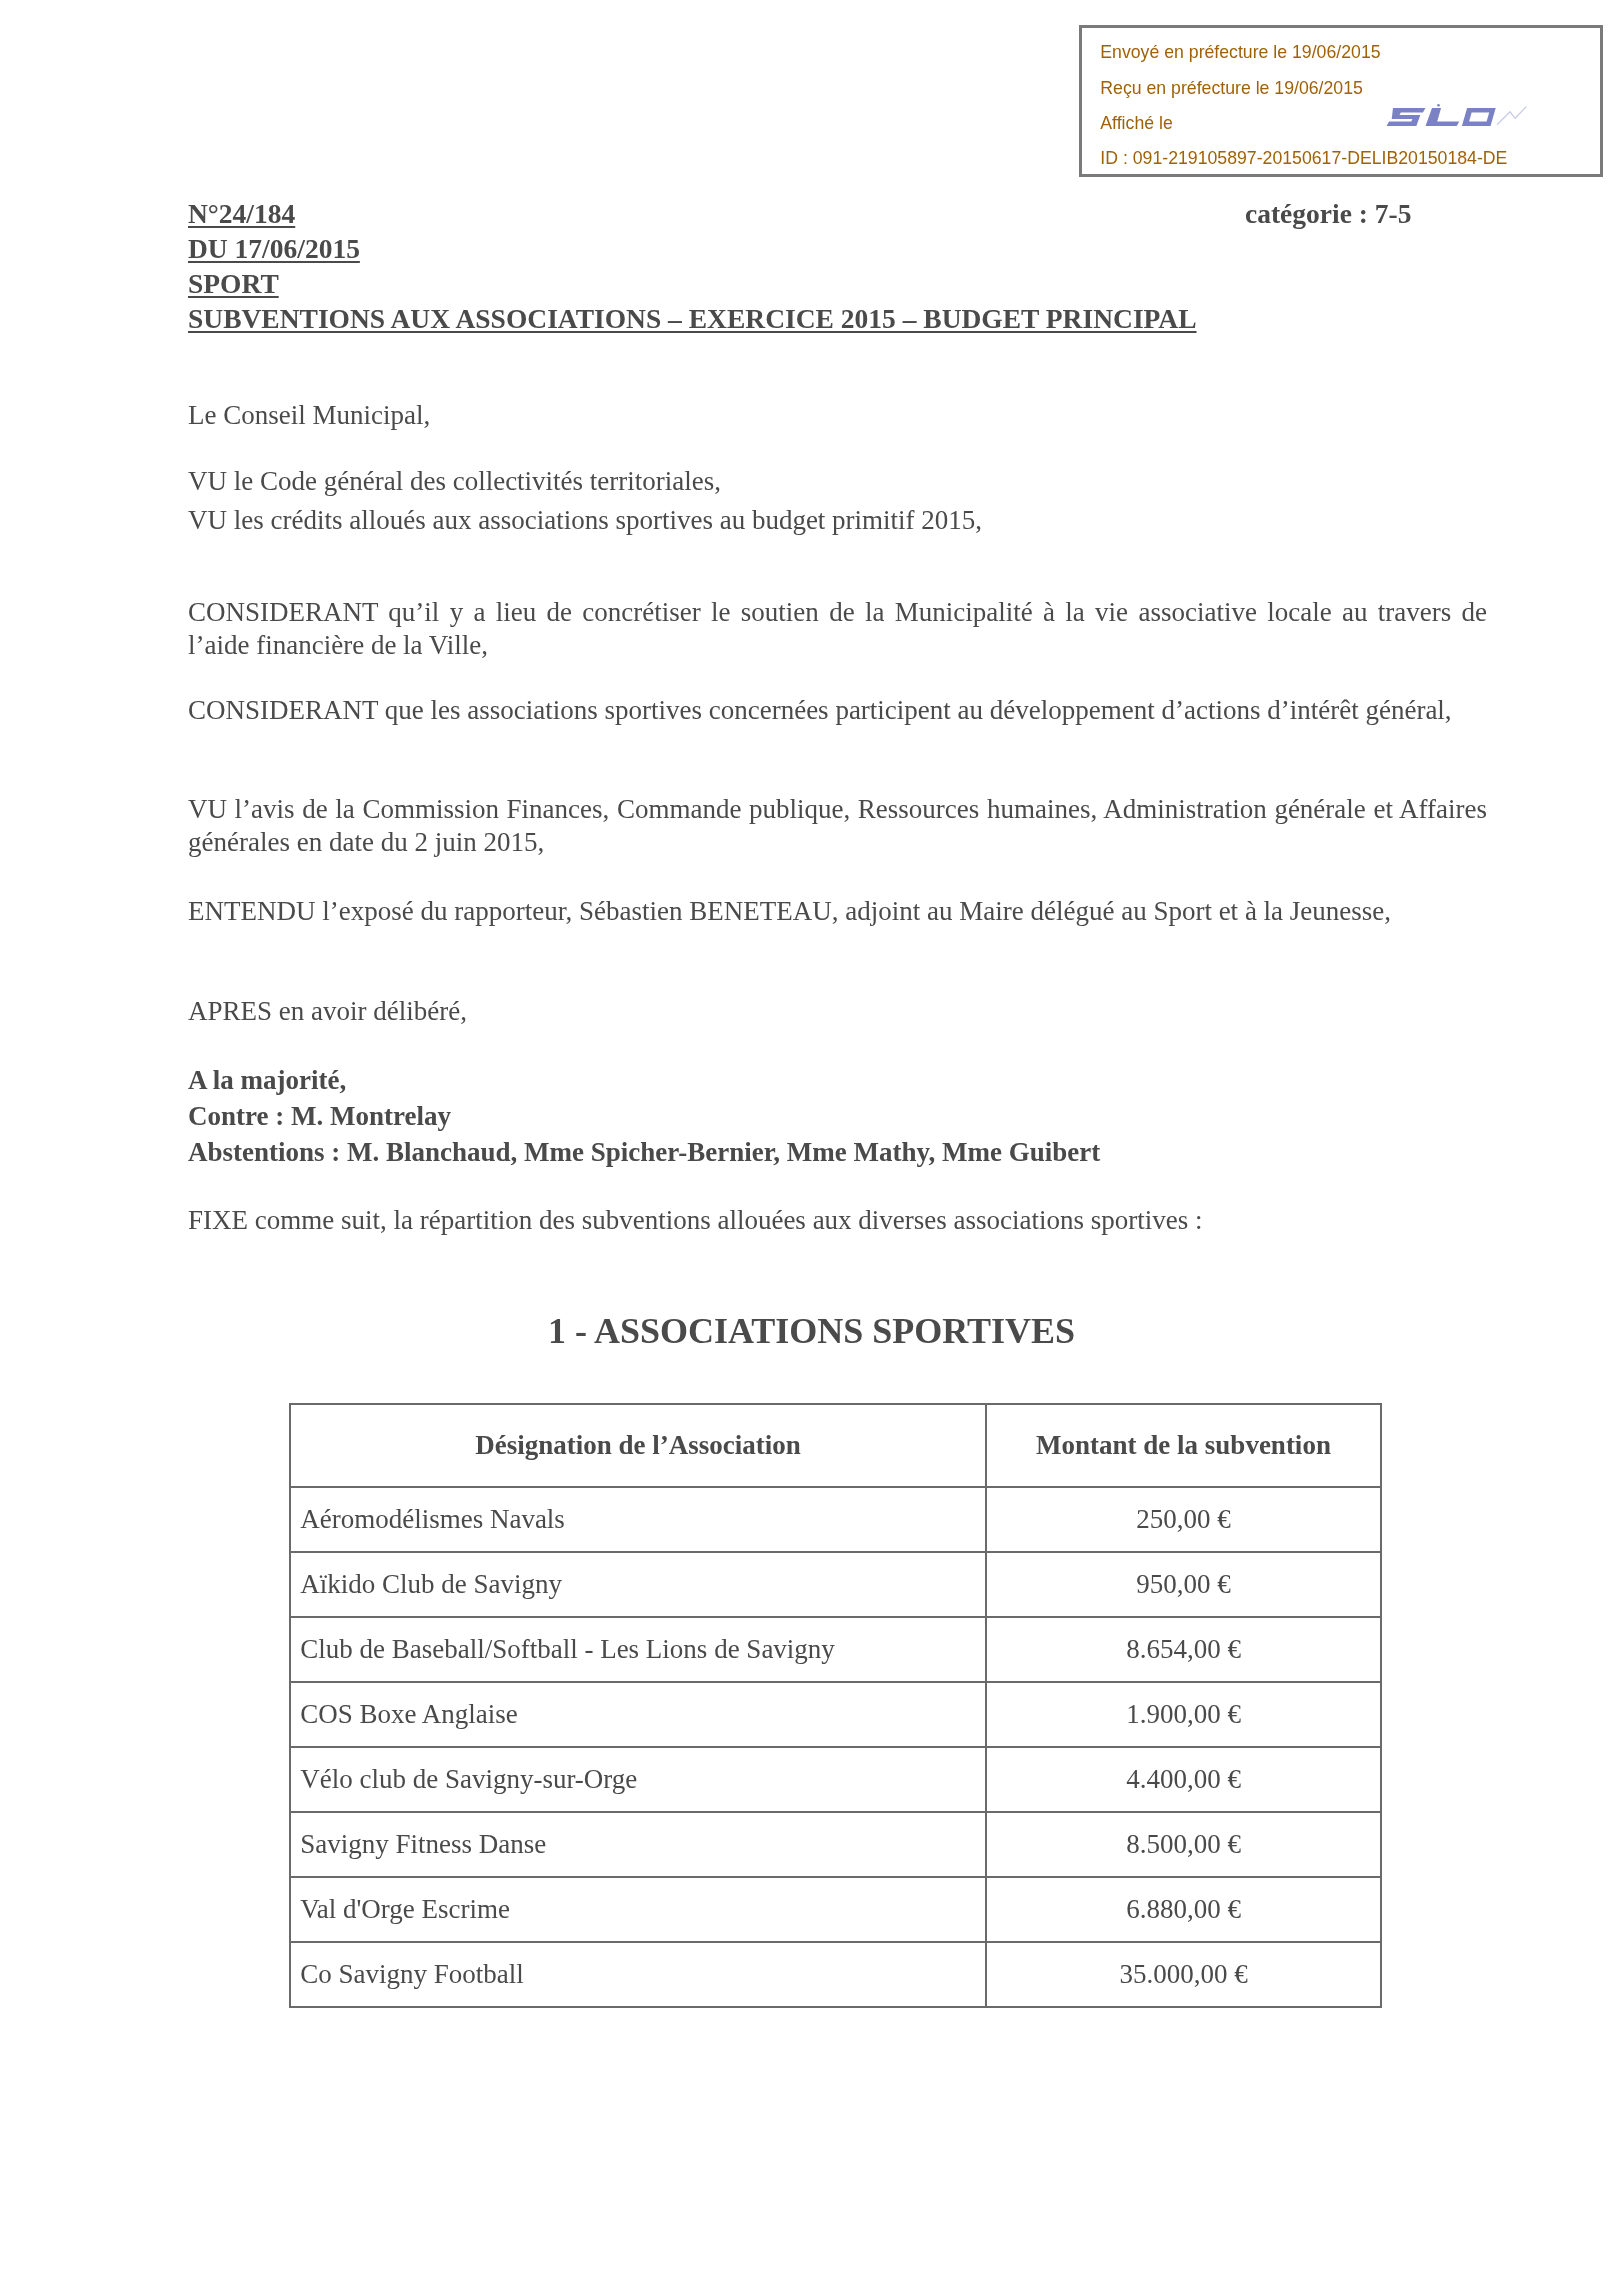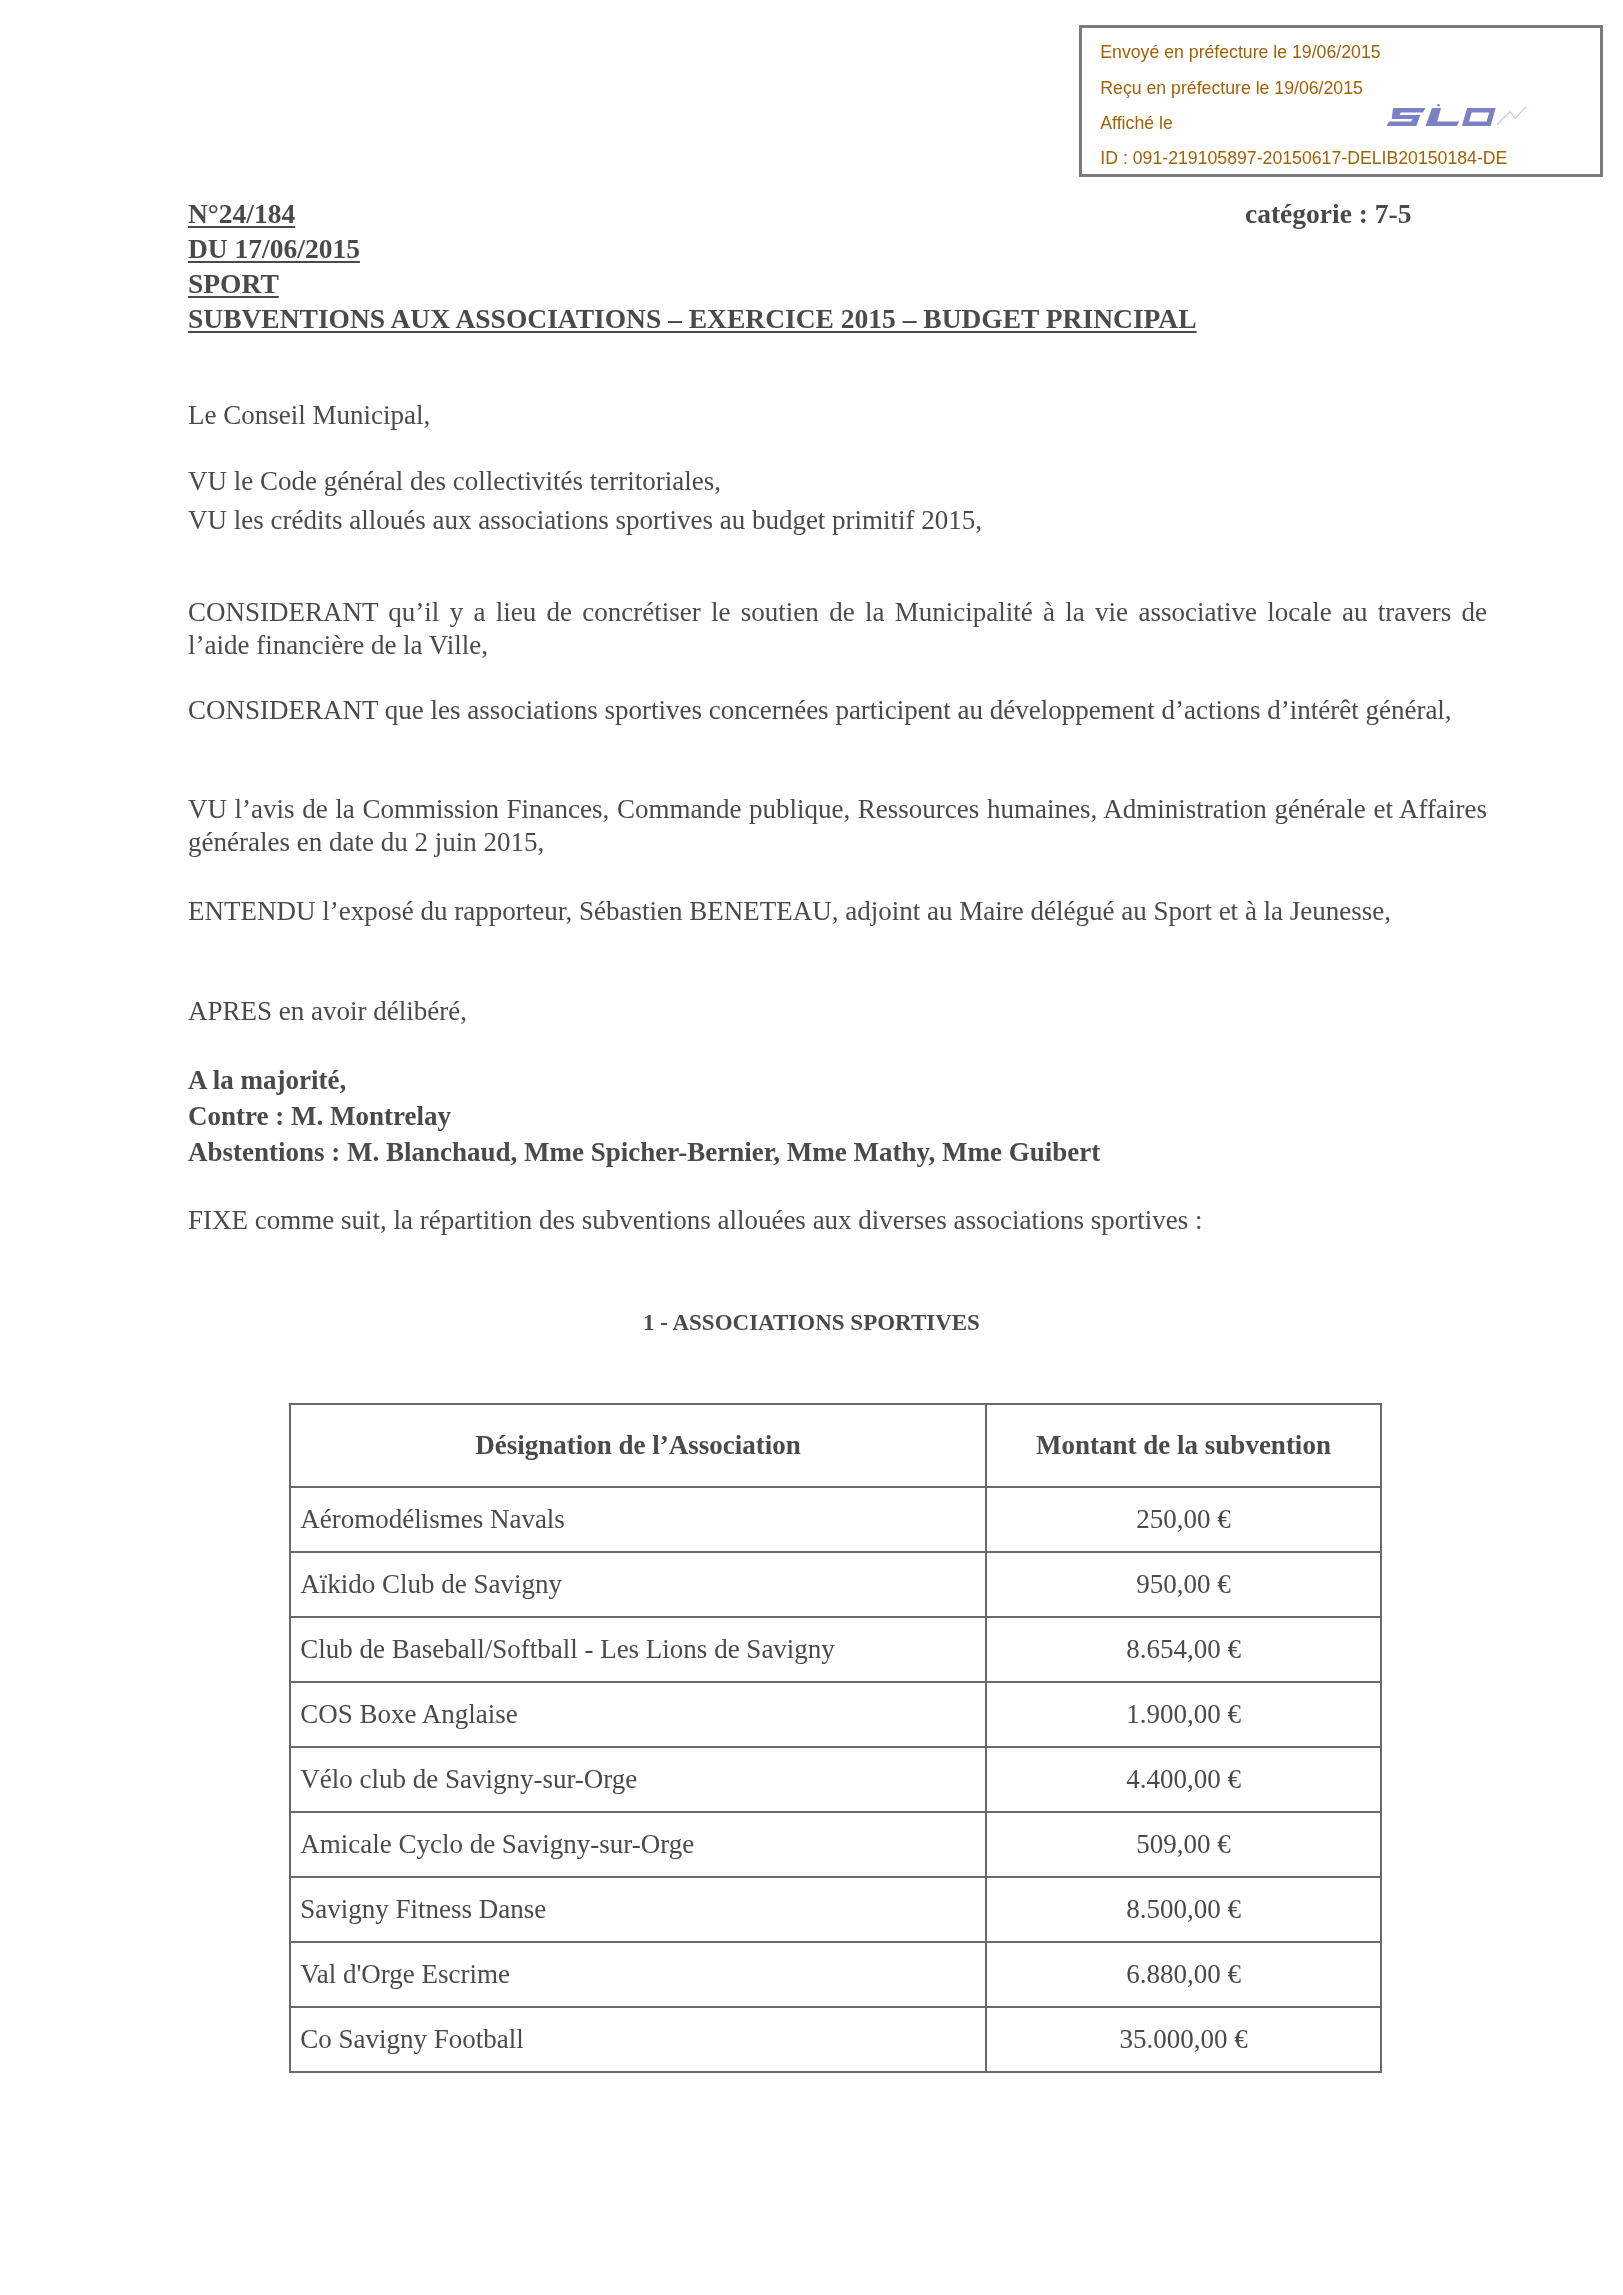--- a/index.html
+++ b/index.html
@@ -20,21 +20,21 @@
     .stamp .l3 { top: 85px; }
     .stamp .l4 { top: 120px; }
     .stamp .logo {
       position: absolute; left: 304px; top: 76px; width: 144px; height: 26px;
     }
     .header-left { position: absolute; left: 188px; top: 196px; font-weight: bold; font-size: 27.5px; line-height: 35px; }
     .header-left div { text-decoration: underline; text-underline-offset: 3.3px; text-decoration-thickness: 2px; }
     .category { position: absolute; left: 1245px; top: 196px; font-weight: bold; font-size: 27.5px; line-height: 35px; }
     .body-text { position: absolute; left: 188px; width: 1299px; font-size: 27px; line-height: 33px; text-align: justify; }
     .bold { font-weight: bold; }
-    .section-title { position: absolute; left: 0; width: 1623px; top: 1310px; text-align: center; font-weight: bold; font-size: 23px; }
+    .section-title { position: absolute; left: 0; width: 1623px; top: 1310px; text-align: center; font-weight: bold; font-size: 36px; }
     table.subs {
       position: absolute; left: 289px; top: 1403px; width: 1093px;
       border-collapse: collapse; font-size: 27px;
     }
     table.subs td, table.subs th {
       border: 2px solid #6a6a6a; height: 65px; padding: 0 9.2px; box-sizing: border-box;
     }
     table.subs th { font-weight: bold; text-align: center; height: 83px; }
     table.subs th.c1, table.subs td.c1 { width: 696px; }
     table.subs td.c2 { text-align: center; }
@@ -106,24 +106,20 @@
     </tr>
     <tr>
       <td class="c1">COS Boxe Anglaise</td>
       <td class="c2">1.900,00 €</td>
     </tr>
     <tr>
       <td class="c1">Vélo club de Savigny-sur-Orge</td>
       <td class="c2">4.400,00 €</td>
     </tr>
     <tr>
-      <td class="c1">Amicale Cyclo de Savigny-sur-Orge</td>
-      <td class="c2">509,00 €</td>
-    </tr>
-    <tr>
       <td class="c1">Savigny Fitness Danse</td>
       <td class="c2">8.500,00 €</td>
     </tr>
     <tr>
       <td class="c1">Val d'Orge Escrime</td>
       <td class="c2">6.880,00 €</td>
     </tr>
     <tr>
       <td class="c1">Co Savigny Football</td>
       <td class="c2">35.000,00 €</td>

